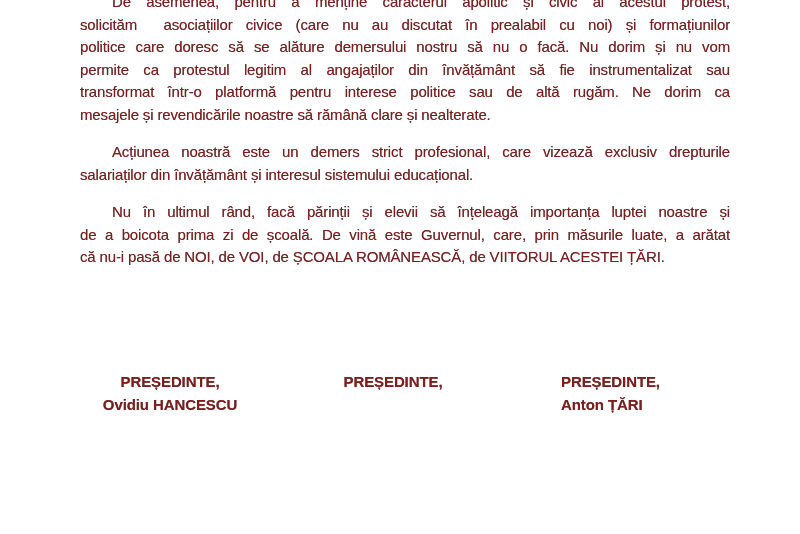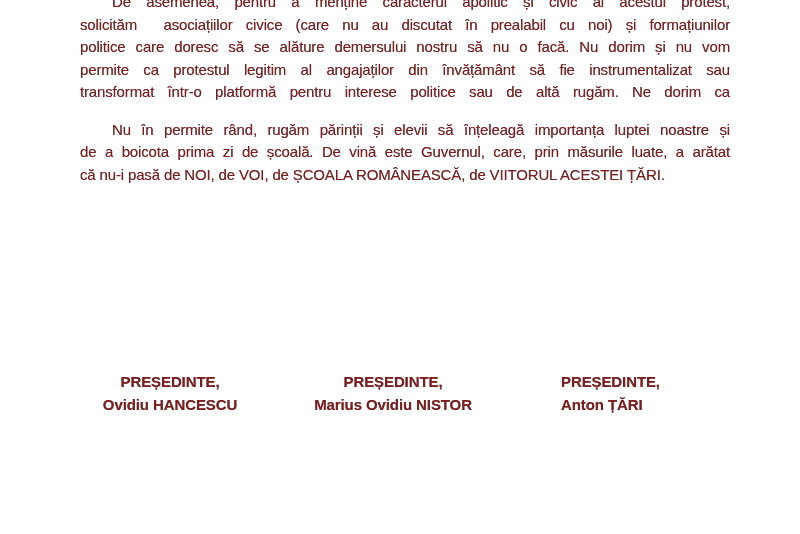--- a/index.html
+++ b/index.html
@@ -67,41 +67,45 @@
 <div class="page">
 
   <div class="body-text">
 
     <div class="para">
       <div class="line first">De asemenea, pentru a menține caracterul apolitic și civic al acestui protest,</div>
       <div class="line">solicităm&nbsp; asociațiilor civice (care nu au discutat în prealabil cu noi) și formațiunilor</div>
       <div class="line">politice care doresc să se alăture demersului nostru să nu o facă. Nu dorim și nu vom</div>
       <div class="line">permite ca protestul legitim al angajaților din învățământ să fie instrumentalizat sau</div>
       <div class="line">transformat într-o platformă pentru interese politice sau de altă rugăm. Ne dorim ca</div>
+      <div class="line last">mesajele și revendicările noastre să rămână clare și nealterate.</div>
     </div>
 
+    <div class="para">
+      <div class="line first">Acțiunea noastră este un demers strict profesional, care vizează exclusiv drepturile</div>
+      <div class="line last">salariaților din învățământ și interesul sistemului educațional.</div>
+    </div>
 
     <div class="para">
-      <div class="line first">Nu în permite rând, rugăm părinții și elevii să înțeleagă importanța luptei noastre și</div>
+      <div class="line first">Nu în ultimul rând, facă părinții și elevii să înțeleagă importanța luptei noastre și</div>
       <div class="line">de a boicota prima zi de școală. De vină este Guvernul, care, prin măsurile luate, a arătat</div>
       <div class="line last">că nu-i pasă de NOI, de VOI, de ȘCOALA ROMÂNEASCĂ, de VIITORUL ACESTEI ȚĂRI.</div>
     </div>
 
   </div>
 
   <div class="signatures">
 
     <div class="sig sig1">
       <div class="sig-title">PREȘEDINTE,</div>
       <div class="sig-name">Ovidiu HANCESCU</div>
     </div>
 
     <div class="sig sig2">
       <div class="sig-title">PREȘEDINTE,</div>
-      <div class="sig-name">Marius Ovidiu NISTOR</div>
     </div>
 
     <div class="sig sig3">
       <div class="sig-title">PREȘEDINTE,</div>
       <div class="sig-name">Anton ȚĂRI</div>
     </div>
 
   </div>
 
 </div>

